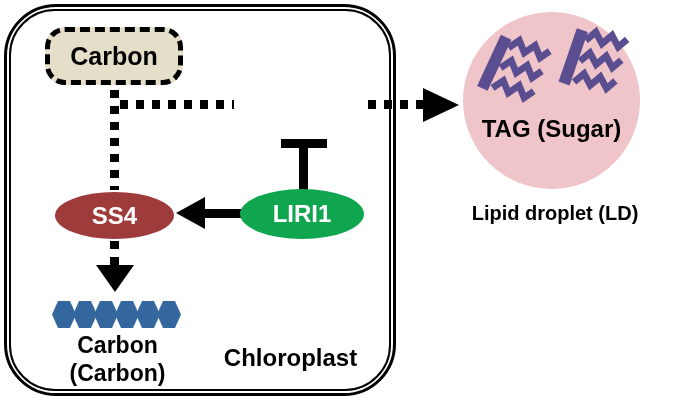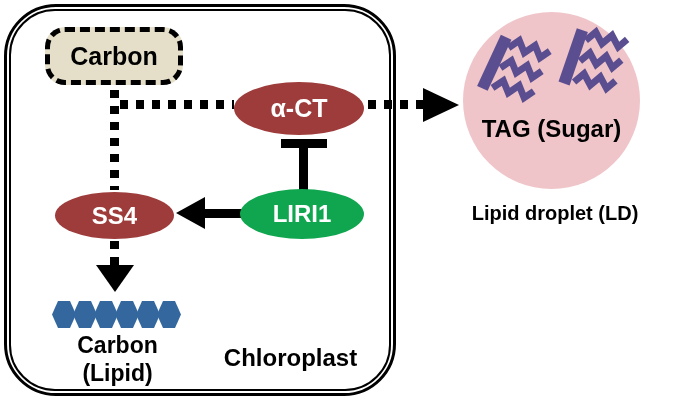--- a/index.html
+++ b/index.html
@@ -96,41 +96,38 @@
   <div class="tri tri-right-ld"></div>
   <div class="dot-v dv-ss4-starch"></div>
   <div class="tri tri-down-starch"></div>
 
   <div class="tbar-cap"></div>
   <div class="tbar-stem"></div>
 
   <div class="shaft-h"></div>
   <div class="tri tri-left-ss4"></div>
 
-  <div class="node ellipse act">
-    <span>α-CT</span>
-  </div>
   <div class="node ellipse ss4">
     <span>SS4</span>
   </div>
   <div class="node ellipse liri1">
     <span>LIRI1</span>
   </div>
 
   <div class="hex-row">
       <div class="hex"></div>
       <div class="hex"></div>
       <div class="hex"></div>
       <div class="hex"></div>
       <div class="hex"></div>
       <div class="hex"></div>
     </div>
   <div class="lbl starch-lbl">
     <span>Carbon</span>
-    <span>(Lipid)</span>
+    <span>(Carbon)</span>
   </div>
 
   <div class="lbl chloro-lbl">Chloroplast</div>
 
   <div class="ld-circle">
     <svg class="tag-icon tag-1" width="68" height="80" viewBox="0 0 70 80">
       <line x1="19" y1="5" x2="8" y2="62" stroke-width="12"></line>
       <polyline points="24,15 33,5 41,16 50,6 58,17 66,8" stroke-width="7"></polyline>
       <polyline points="21,37 30,27 38,38 47,28 55,39 63,30" stroke-width="7"></polyline>
       <polyline points="18,59 27,49 35,60 44,50 52,61 60,52" stroke-width="7"></polyline>

